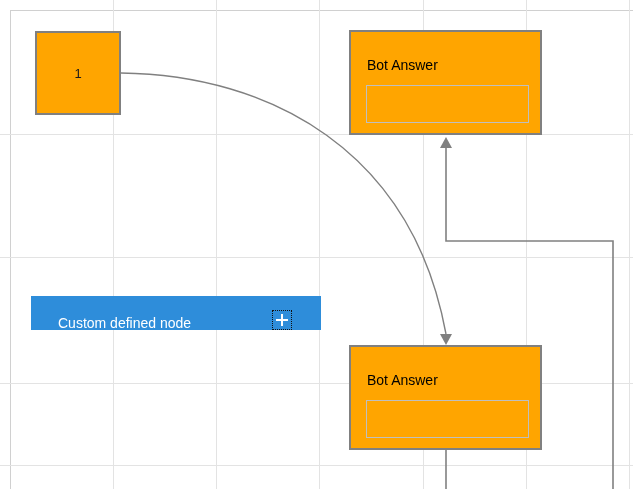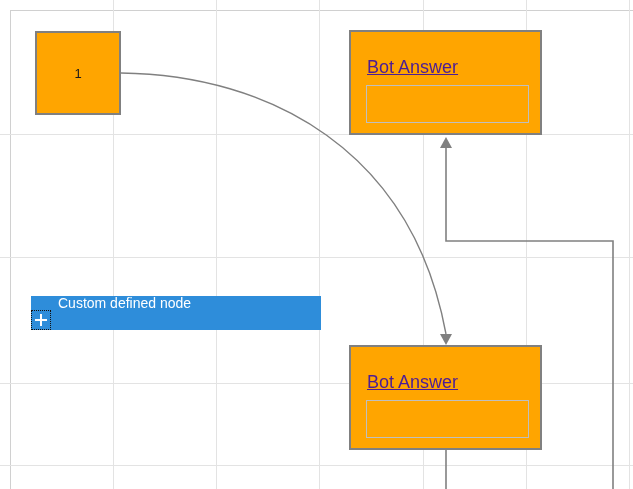--- a/index.html
+++ b/index.html
@@ -96,25 +96,24 @@
     top: 30px;
   }
   .node-bot-bottom {
     left: 349px;
     top: 345px;
   }
   .node-title {
     position: absolute;
     left: 16px;
     top: 26px;
-    font-size: 18px;
-    color: #4c1d95;
+    font-size: 14px;
+    color: #000000;
     line-height: 1;
     white-space: nowrap;
-    text-decoration: underline;
   }
   .node-field {
     position: absolute;
     left: 15px;
     top: 53px;
     width: 163px;
     height: 38px;
     box-sizing: border-box;
     border: 1px solid #bfbfbf;
     background: transparent;
@@ -122,22 +121,21 @@
 
   
   .palette-item {
     position: absolute;
     left: 31px;
     top: 296px;
     width: 290px;
     height: 34px;
     background: #2E8DDA;
     display: flex;
-    align-items: flex-start;
-    flex-direction: column;
+    align-items: flex-end;
   }
   .palette-label {
     margin-left: 27px;
     font-size: 14px;
     color: #ffffff;
     line-height: 1;
     white-space: nowrap;
     flex: 1 1 auto;
   }
   .palette-add {

